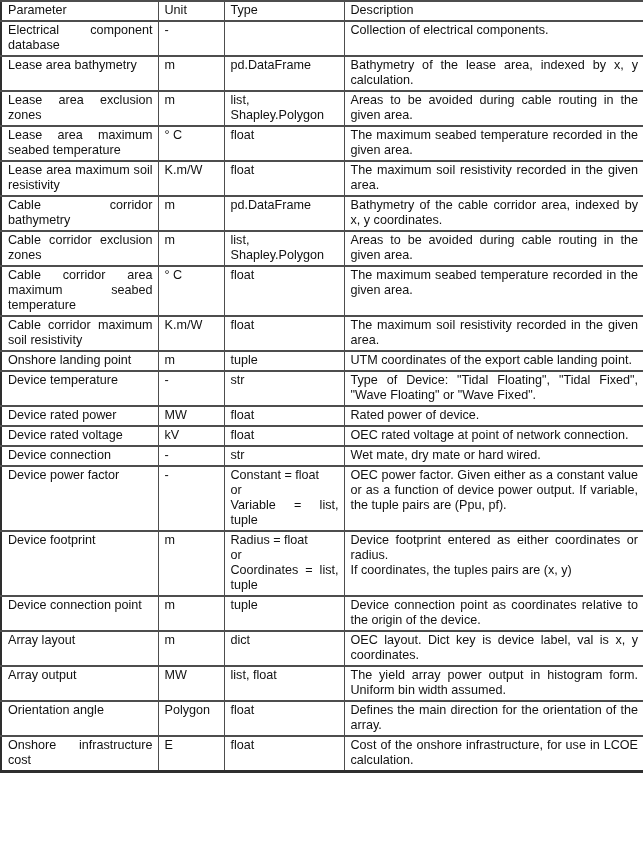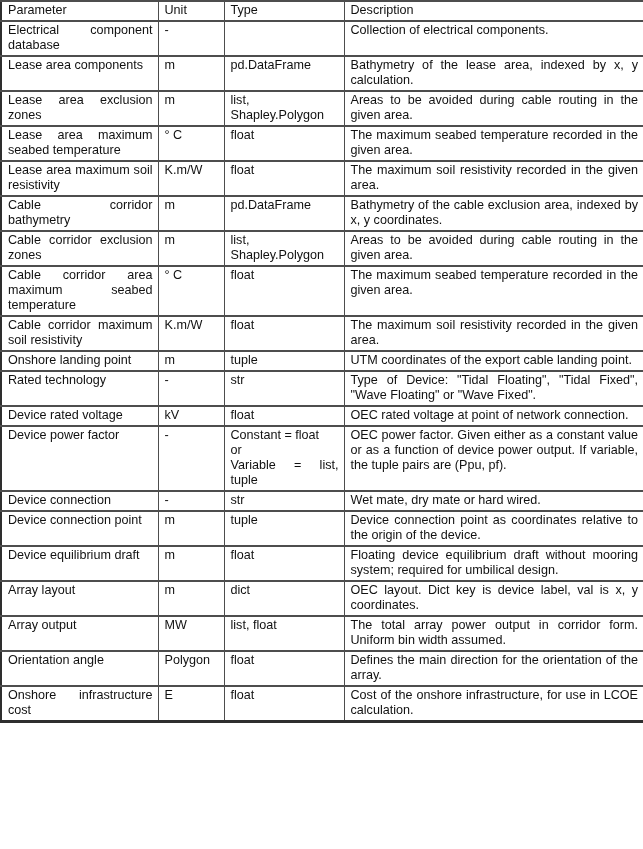--- a/index.html
+++ b/index.html
@@ -86,21 +86,21 @@
     </thead>
     <tbody>
   <tr>
     <td class="cell-param">Electrical component database</td>
     <td class="cell-unit">-</td>
     <td class="cell-type"></td>
     <td class="cell-desc">Collection of electrical components.</td>
   </tr>
 
   <tr>
-    <td class="cell-param">Lease area components</td>
+    <td class="cell-param">Lease area bathymetry</td>
     <td class="cell-unit">m</td>
     <td class="cell-type">pd.DataFrame</td>
     <td class="cell-desc">Bathymetry of the lease area, indexed by x, y calculation.</td>
   </tr>
 
   <tr>
     <td class="cell-param">Lease area exclusion zones</td>
     <td class="cell-unit">m</td>
     <td class="cell-type">list,
 Shapley.Polygon</td>
@@ -118,21 +118,21 @@
     <td class="cell-param">Lease area maximum soil resistivity</td>
     <td class="cell-unit">K.m/W</td>
     <td class="cell-type">float</td>
     <td class="cell-desc">The maximum soil resistivity recorded in the given area.</td>
   </tr>
 
   <tr>
     <td class="cell-param">Cable corridor bathymetry</td>
     <td class="cell-unit">m</td>
     <td class="cell-type">pd.DataFrame</td>
-    <td class="cell-desc">Bathymetry of the cable exclusion area, indexed by x, y coordinates.</td>
+    <td class="cell-desc">Bathymetry of the cable corridor area, indexed by x, y coordinates.</td>
   </tr>
 
   <tr>
     <td class="cell-param">Cable corridor exclusion zones</td>
     <td class="cell-unit">m</td>
     <td class="cell-type">list,
 Shapley.Polygon</td>
     <td class="cell-desc">Areas to be avoided during cable routing in the given area.</td>
   </tr>
 
@@ -151,77 +151,86 @@
   </tr>
 
   <tr>
     <td class="cell-param">Onshore landing point</td>
     <td class="cell-unit">m</td>
     <td class="cell-type">tuple</td>
     <td class="cell-desc">UTM coordinates of the export cable landing point.</td>
   </tr>
 
   <tr>
-    <td class="cell-param">Rated technology</td>
+    <td class="cell-param">Device temperature</td>
     <td class="cell-unit">-</td>
     <td class="cell-type">str</td>
     <td class="cell-desc">Type of Device: "Tidal Floating", "Tidal Fixed", "Wave Floating" or "Wave Fixed".</td>
   </tr>
 
+  <tr>
+    <td class="cell-param">Device rated power</td>
+    <td class="cell-unit">MW</td>
+    <td class="cell-type">float</td>
+    <td class="cell-desc">Rated power of device.</td>
+  </tr>
 
   <tr>
     <td class="cell-param">Device rated voltage</td>
     <td class="cell-unit">kV</td>
     <td class="cell-type">float</td>
     <td class="cell-desc">OEC rated voltage at point of network connection.</td>
+  </tr>
+
+  <tr>
+    <td class="cell-param">Device connection</td>
+    <td class="cell-unit">-</td>
+    <td class="cell-type">str</td>
+    <td class="cell-desc">Wet mate, dry mate or hard wired.</td>
   </tr>
 
   <tr>
     <td class="cell-param">Device power factor</td>
     <td class="cell-unit">-</td>
     <td class="cell-type">Constant = float
 or
 Variable = list, tuple</td>
     <td class="cell-desc">OEC power factor. Given either as a constant value or as a function of device power output. If variable, the tuple pairs are (Ppu, pf).</td>
   </tr>
 
   <tr>
-    <td class="cell-param">Device connection</td>
-    <td class="cell-unit">-</td>
-    <td class="cell-type">str</td>
-    <td class="cell-desc">Wet mate, dry mate or hard wired.</td>
-  </tr>
-
+    <td class="cell-param">Device footprint</td>
+    <td class="cell-unit">m</td>
+    <td class="cell-type">Radius = float
+or
+Coordinates = list, tuple</td>
+    <td class="cell-desc">Device footprint entered as either coordinates or radius.
+If coordinates, the tuples pairs are (x, y)</td>
+  </tr>
 
   <tr>
     <td class="cell-param">Device connection point</td>
     <td class="cell-unit">m</td>
     <td class="cell-type">tuple</td>
     <td class="cell-desc">Device connection point as coordinates relative to the origin of the device.</td>
   </tr>
 
-  <tr>
-    <td class="cell-param">Device equilibrium draft</td>
-    <td class="cell-unit">m</td>
-    <td class="cell-type">float</td>
-    <td class="cell-desc">Floating device equilibrium draft without mooring system; required for umbilical design.</td>
-  </tr>
 
   <tr>
     <td class="cell-param">Array layout</td>
     <td class="cell-unit">m</td>
     <td class="cell-type">dict</td>
     <td class="cell-desc">OEC layout. Dict key is device label, val is x, y coordinates.</td>
   </tr>
 
   <tr>
     <td class="cell-param">Array output</td>
     <td class="cell-unit">MW</td>
     <td class="cell-type">list, float</td>
-    <td class="cell-desc">The total array power output in corridor form. Uniform bin width assumed.</td>
+    <td class="cell-desc">The yield array power output in histogram form. Uniform bin width assumed.</td>
   </tr>
 
   <tr>
     <td class="cell-param">Orientation angle</td>
     <td class="cell-unit">Polygon</td>
     <td class="cell-type">float</td>
     <td class="cell-desc">Defines the main direction for the orientation of the array.</td>
   </tr>
 
   <tr>

